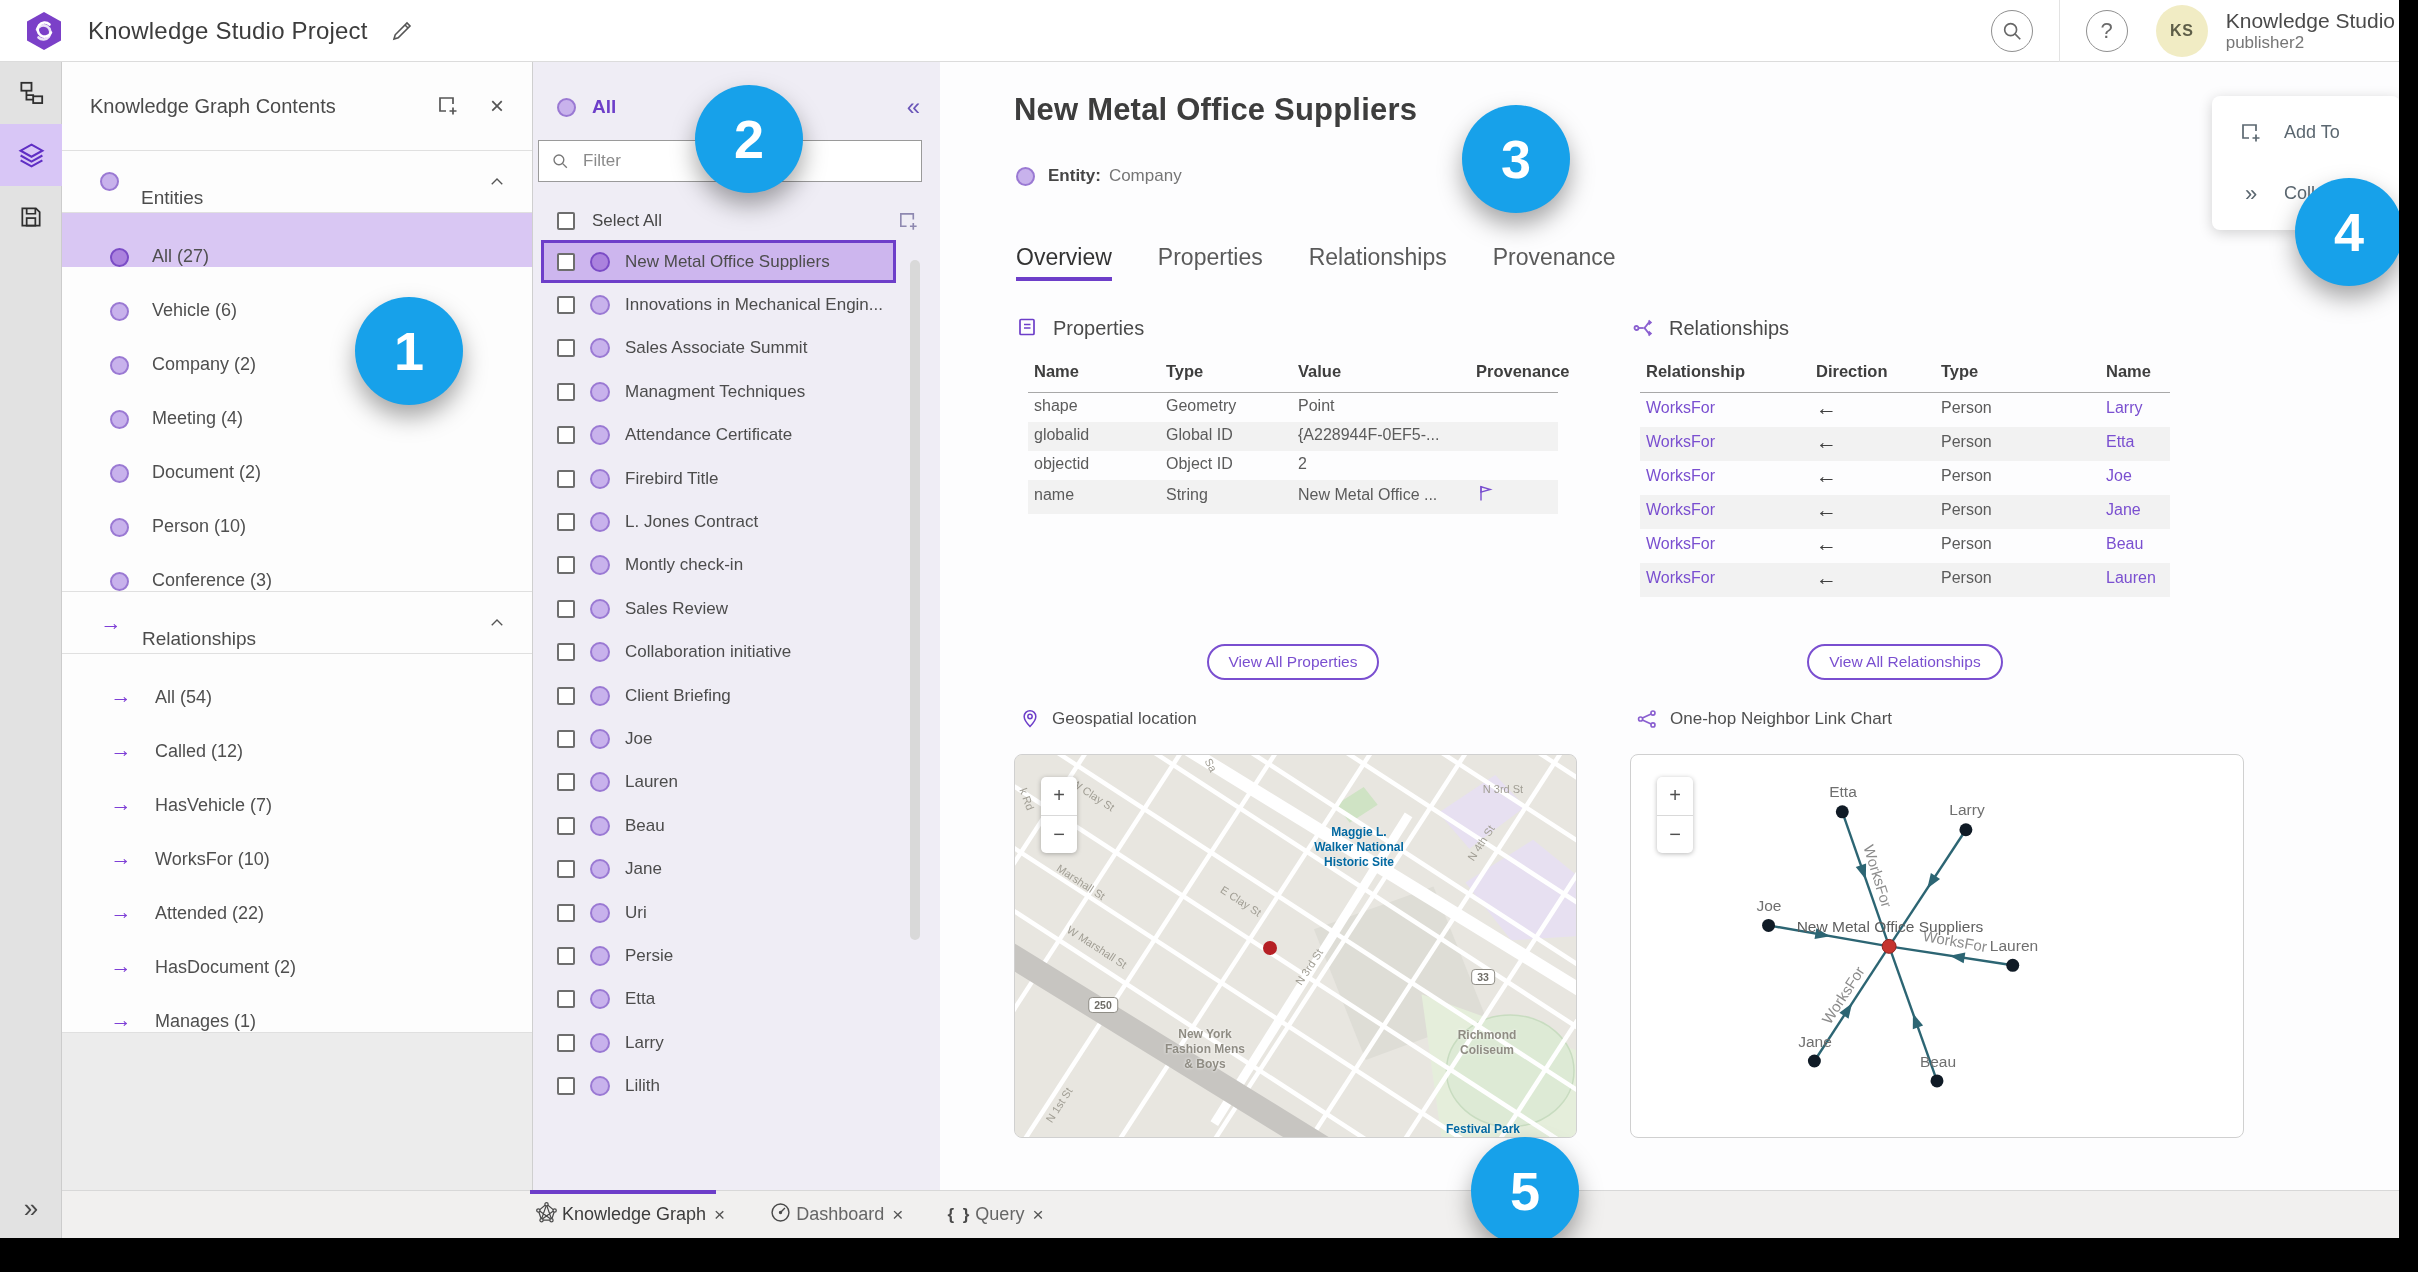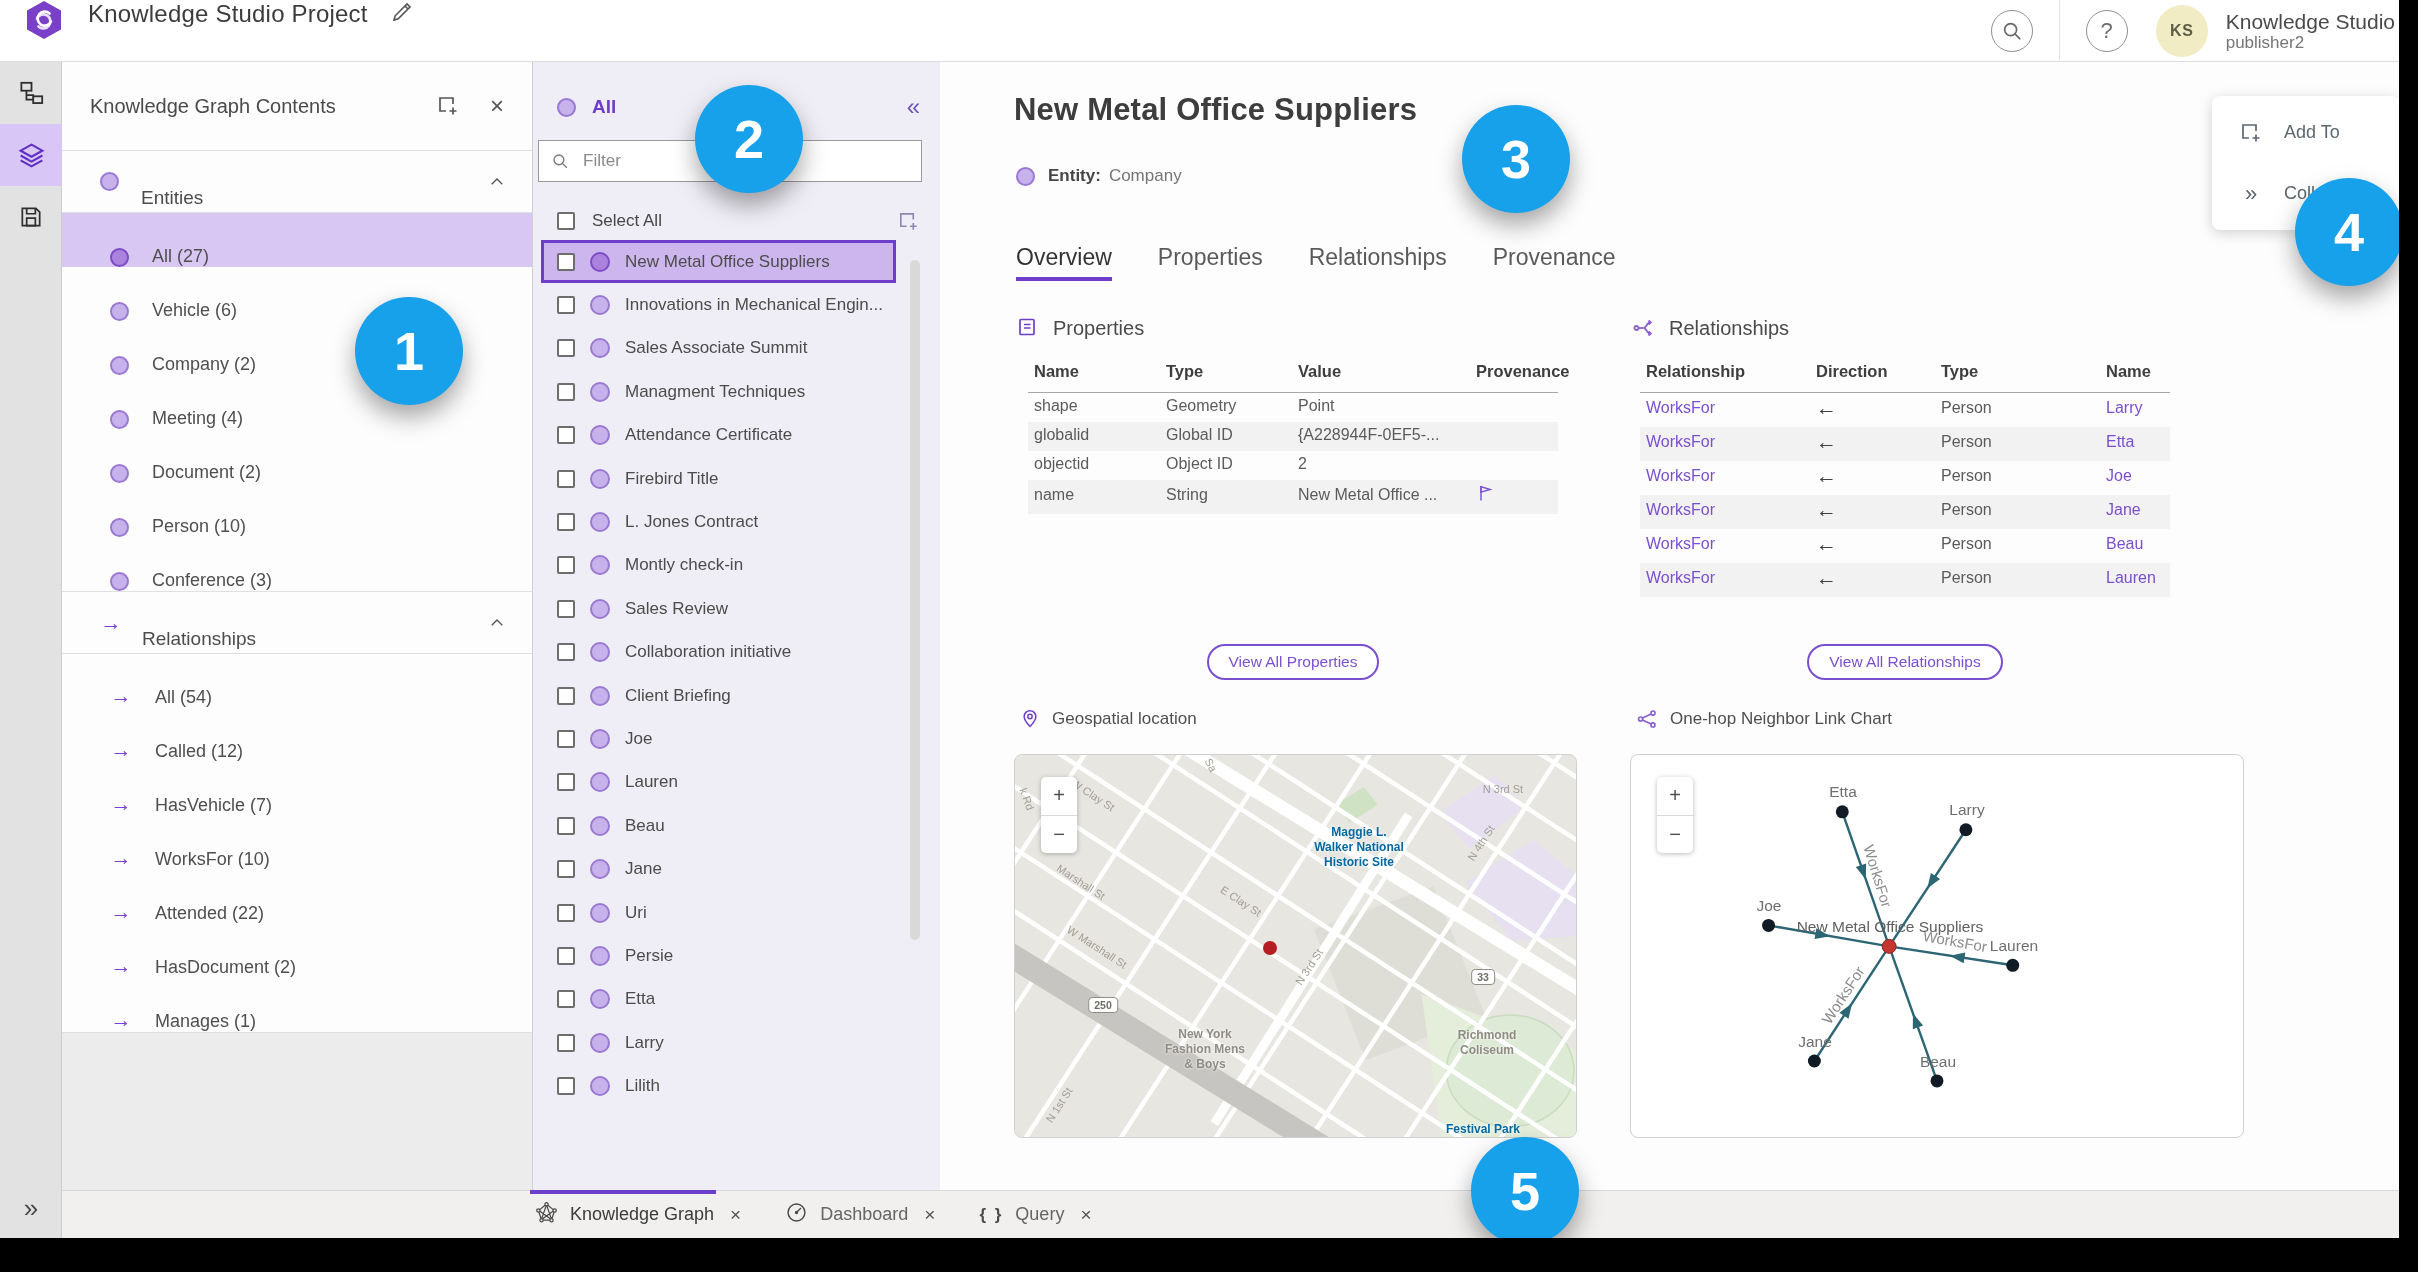--- a/index.html
+++ b/index.html
@@ -1,21 +1,21 @@
 <!DOCTYPE html>
 <html><head>
 <meta charset="utf-8">
 <style>
   html,body{margin:0;padding:0;background:#000;}
   .screen{position:relative;width:2418px;height:1272px;background:#111;overflow:hidden;
           font-family:"Liberation Sans","DejaVu Sans",sans-serif;-webkit-font-smoothing:antialiased;}
 
   
   .header{position:absolute;left:0;top:0;width:2399px;height:62px;background:#fff;
-          border-bottom:1px solid #dcdcdc;display:flex;align-items:flex-start;box-sizing:border-box;}
+          border-bottom:1px solid #dcdcdc;display:flex;align-items:center;box-sizing:border-box;}
   .logo{width:40px;height:40px;margin-left:24px;flex-shrink:0;}
   .app-title{margin-left:24px;font-size:24px;color:#3c3c3c;letter-spacing:.2px;white-space:nowrap;}
   .edit-ic{margin-left:22px;display:flex;}
   .hdr-right{margin-left:auto;display:flex;align-items:center;height:62px;}
   .circle-btn{width:42px;height:42px;border:1px solid #909090;border-radius:50%;display:flex;
               align-items:center;justify-content:center;background:#fff;box-sizing:border-box;}
   .hdr-divider{width:1px;height:62px;background:#e3e3e3;margin:0 26px;}
   .help-q{font-size:22px;color:#6b6b6b;}
   .avatar{width:52px;height:52px;border-radius:50%;background:#f1ecc4;color:#5e5e48;font-size:16px;
           display:flex;align-items:center;justify-content:center;margin:0 18px 0 28px;font-weight:600;letter-spacing:.5px;}
@@ -124,21 +124,21 @@
   
   .addto-card{position:absolute;left:2212px;top:96px;width:188px;height:134px;background:#fff;border-radius:8px;
               box-shadow:0 3px 14px rgba(0,0,0,.18);padding-top:6px;box-sizing:border-box;z-index:40;}
   .menu-item{display:flex;align-items:center;gap:20px;height:61px;padding-left:26px;font-size:18px;color:#5b6770;}
   .menu-item .mi-ic{display:flex;color:#5b6770;font-size:22px;width:26px;justify-content:center;}
 
   
   .bottombar{position:absolute;left:62px;top:1190px;width:2337px;height:48px;background:#f1f0ef;
              border-top:1px solid #d8d8d8;display:flex;align-items:center;padding-left:473px;gap:44px;box-sizing:border-box;}
   .tab-indicator{position:absolute;left:468px;top:-1px;width:186px;height:4px;background:#6d3ec9;}
-  .btab{display:flex;align-items:center;gap:12px;font-size:18px;color:#666;}
+  .btab{display:flex;align-items:center;gap:4px;font-size:18px;color:#666;}
   .btab.active{color:#3c3c3c;}
   .btab .bx{font-size:19px;color:#555;margin-left:4px;}
   .braces{font-size:17px;color:#4a4a4a;letter-spacing:2px;font-weight:600;}
 
   
   .annotation{position:absolute;width:108px;height:108px;border-radius:50%;background:#17a1ea;color:#fff;
               display:flex;align-items:center;justify-content:center;font-size:54px;font-weight:700;
               transform:translate(-50%,-50%);box-shadow:0 12px 24px rgba(0,0,0,.35);z-index:50;}
   .black-right{position:absolute;left:2399px;top:0;width:19px;height:1272px;background:#000;z-index:60;}
   .black-bottom{position:absolute;left:0;top:1238px;width:2418px;height:34px;background:#000;z-index:60;}

